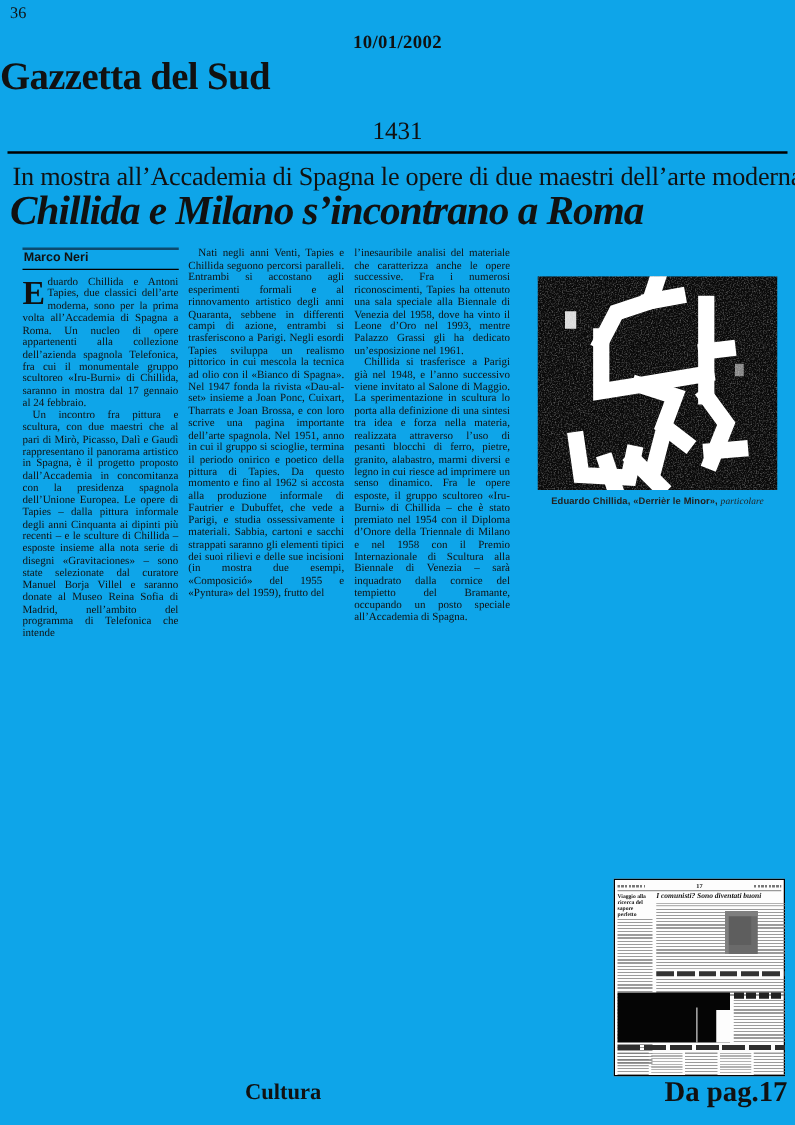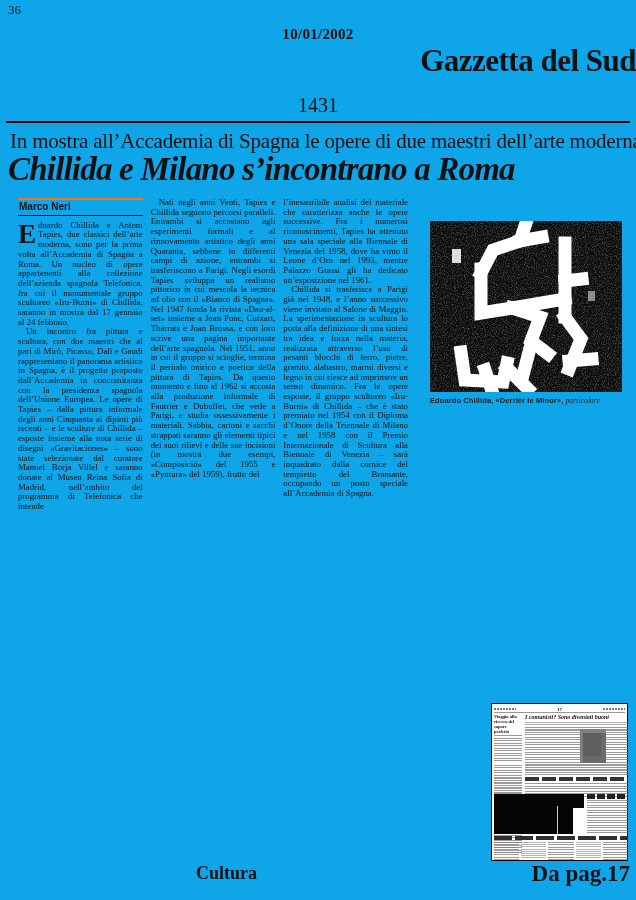--- a/index.html
+++ b/index.html
@@ -1,38 +1,38 @@
 <!DOCTYPE html>
 <html lang="it"><head>
 <meta charset="utf-8">
 <style>
   html,body{margin:0;padding:0;background:#fff;}
   .sheet{position:relative;width:636px;height:900px;background:#0ea5e9;overflow:hidden;
          font-family:"Liberation Serif", serif;color:#111;}
   
   .folio{position:absolute;left:8px;top:2px;font-size:13px;}
   .date{position:absolute;left:0;top:26px;width:100%;text-align:center;font-weight:bold;font-size:15px;letter-spacing:.3px;}
-  .masthead{position:absolute;left:0;top:43px;width:100%;text-align:right;font-weight:bold;font-size:31px;letter-spacing:-.5px;}
+  .masthead{position:absolute;left:0;top:43px;width:100%;text-align:left;font-weight:bold;font-size:31px;letter-spacing:-.5px;}
   .edition{position:absolute;left:0;top:94px;width:100%;text-align:center;font-weight:normal;font-size:20px;}
   .toprule{position:absolute;left:6px;right:6px;top:121px;height:2px;background:#000;}
   
   .kicker{position:absolute;left:10px;top:129px;width:620px;font-size:21px;letter-spacing:-.2px;white-space:nowrap;}
   .headline{position:absolute;left:8px;top:151px;width:626px;font-size:33px;font-weight:bold;font-style:italic;letter-spacing:-.8px;white-space:nowrap;}
   
   .article{position:absolute;left:18px;top:198px;width:390px;display:flex;gap:8px;}
   .col{width:125px;font-size:8.8px;line-height:9.7px;text-align:justify;}
   .byline{font-family:"Liberation Sans", sans-serif;font-weight:bold;font-size:10px;
-          border-top:2px solid #f97316;border-bottom:1px solid #000;padding:2px 0 3px 1px;margin-bottom:5px;}
+          border-top:2px solid #0c4a6e;border-bottom:1px solid #000;padding:2px 0 3px 1px;margin-bottom:5px;}
   .col p{margin:0;}
   .p-indent{text-indent:8px;}
   .dropcap{float:left;font-size:27px;line-height:25px;font-weight:bold;padding-right:2px;padding-top:1px;}
   
   .figure{position:absolute;left:430px;top:221px;width:192px;}
   .artwork{display:block;width:192px;height:171px;}
-  .caption{margin-top:4px;text-align:left;font-family:"Liberation Sans", sans-serif;
+  .caption{margin-top:4px;text-align:center;font-family:"Liberation Sans", sans-serif;
            font-size:7.5px;font-weight:bold;letter-spacing:.1px;color:#222;}
   .caption .detail{font-style:italic;font-weight:normal;font-family:"Liberation Serif", serif;}
   
   .section-footer{position:absolute;left:196px;top:863px;font-size:18px;font-weight:bold;}
   .from-page{position:absolute;right:6px;top:861px;font-size:23px;font-weight:bold;}
   
   .thumb{position:absolute;left:491px;top:703px;width:137px;height:158px;border:1px solid #000;
          background:#fdfdfd;box-sizing:border-box;padding:2px;font-family:"Liberation Serif", serif;}
   .thumb-head{height:6px;display:flex;justify-content:space-between;align-items:center;border-bottom:1px solid #999;margin-bottom:1px;}
   .thumb-head .tick{width:22px;height:2px;background:repeating-linear-gradient(90deg,#777 0 2px,transparent 2px 3px);}

